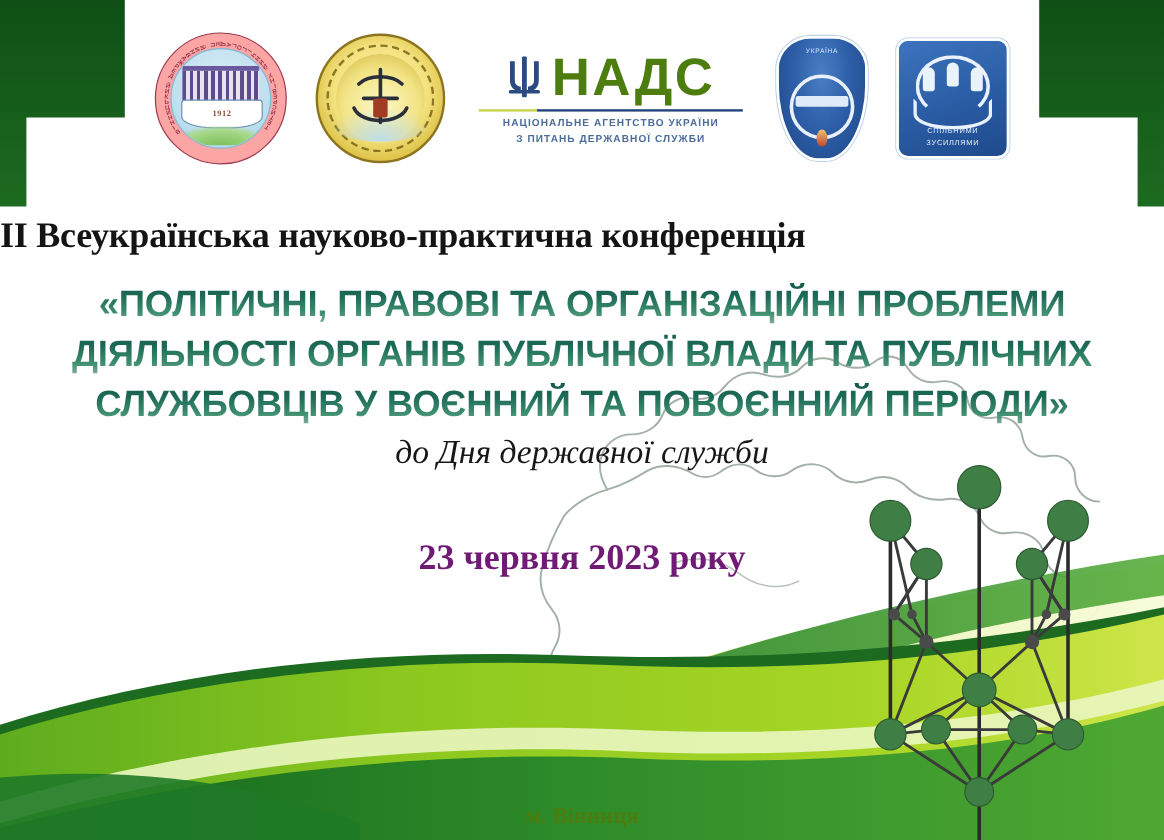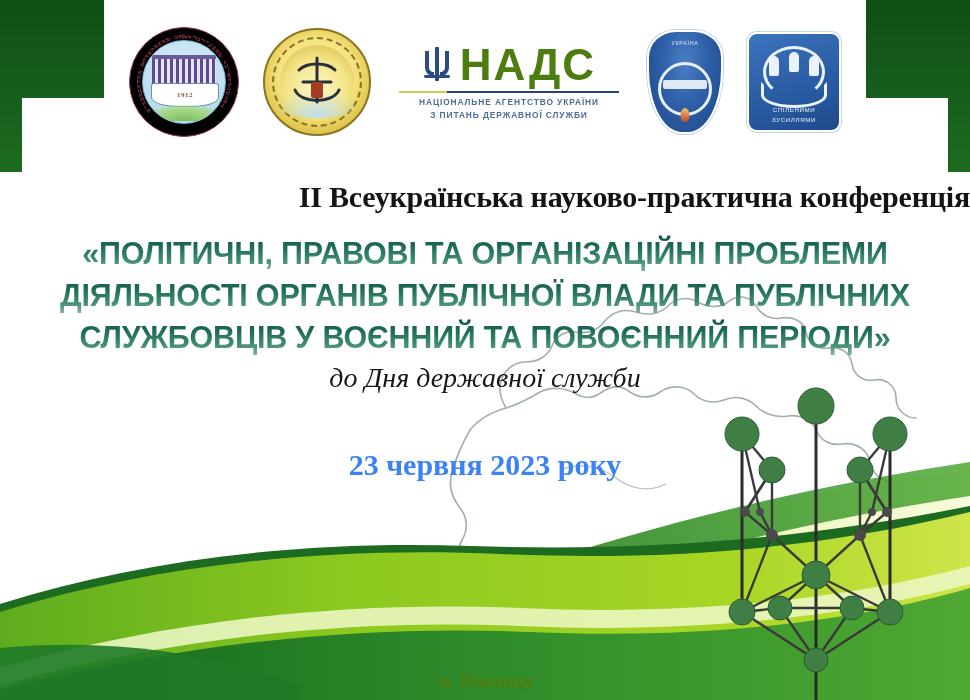--- a/index.html
+++ b/index.html
@@ -43,21 +43,21 @@
   .logo {
     position: relative;
     flex: none;
   }
 
   
   .seal-1 {
     width: 108px;
     height: 108px;
     border-radius: 50%;
-    background: #000000;
+    background: #fca5a5;
     border: 1.5px solid #9d3a4e;
     display: flex;
     align-items: center;
     justify-content: center;
   }
   .seal-1-inner {
     width: 82px;
     height: 82px;
     border-radius: 50%;
     background: radial-gradient(circle at 50% 35%, #d8ecf6 0%, #bfe0f0 60%, #a9d4ea 100%);
@@ -282,21 +282,21 @@
     letter-spacing: .6px;
     color: #e3edfa;
     font-family: "Liberation Sans", sans-serif;
   }
 
   
   .conf-line {
     position: absolute;
     top: 180px;
     left: 0; right: 0;
-    text-align: right;
+    text-align: left;
     font-family: "Liberation Serif", serif;
     font-weight: bold;
     font-size: 30px;
     letter-spacing: -0.2px;
     color: #141414;
   }
   .title-block {
     position: absolute;
     top: 232px;
     left: 0; right: 0;
@@ -326,21 +326,21 @@
     color: #171717;
   }
   .date-line {
     position: absolute;
     top: 448px;
     left: 0; right: 0;
     text-align: center;
     font-family: "Liberation Serif", serif;
     font-weight: bold;
     font-size: 30px;
-    color: #3b82f6;
+    color: #701a75;
   }
   .city-line {
     position: absolute;
     bottom: 8px;
     left: 0; right: 0;
     text-align: center;
     font-family: "Liberation Serif", serif;
     font-weight: bold;
     font-size: 19px;
     color: #4d7c0f;

